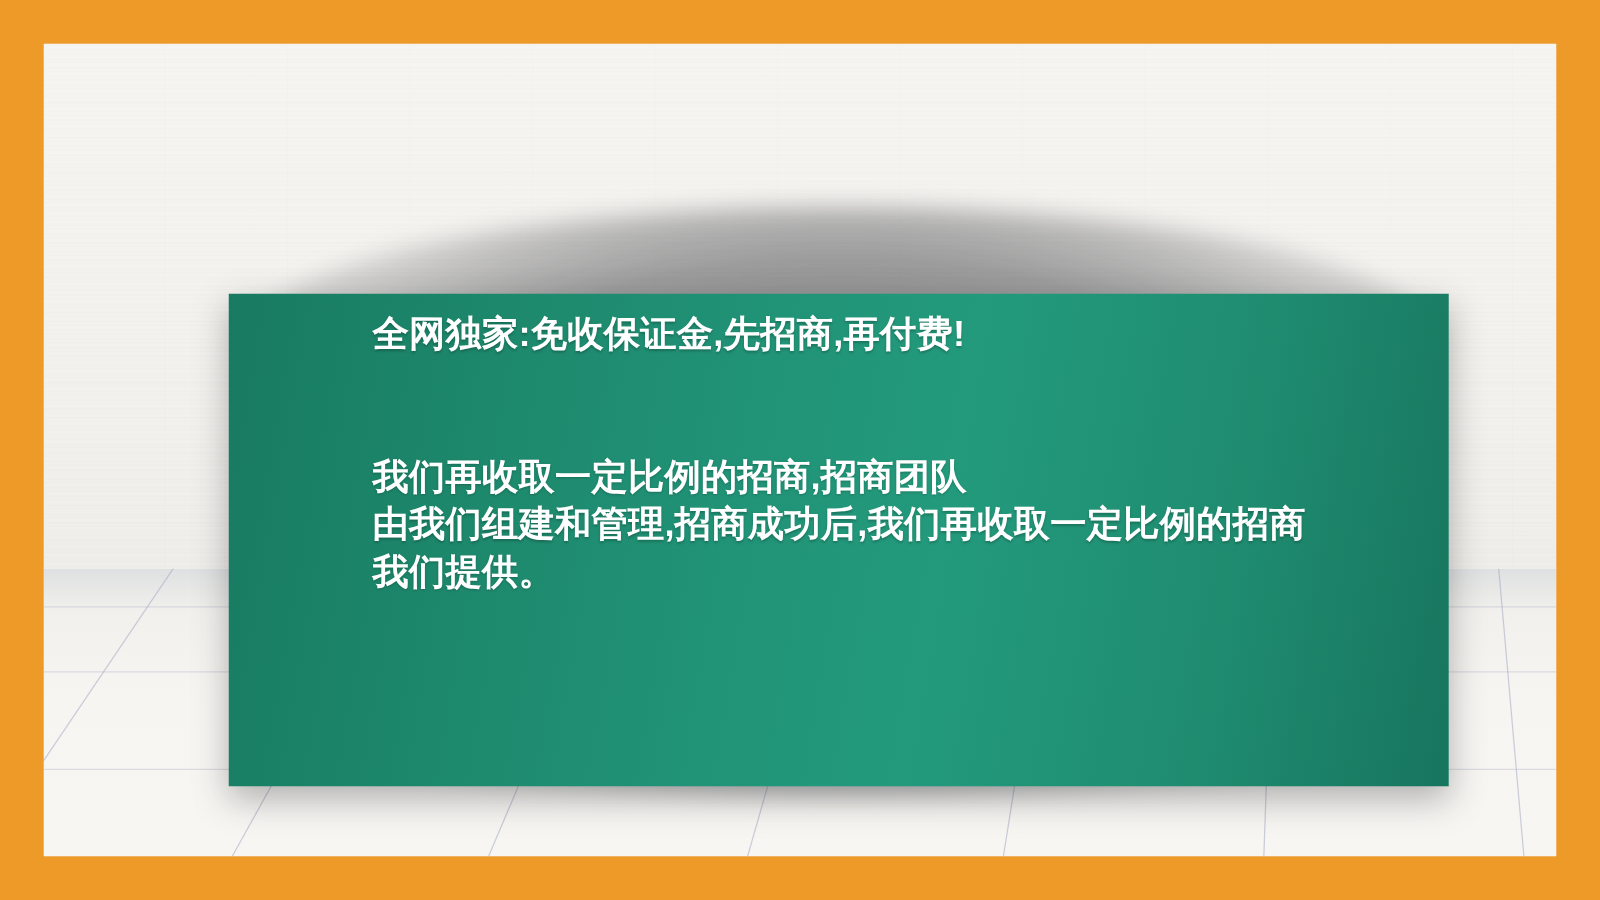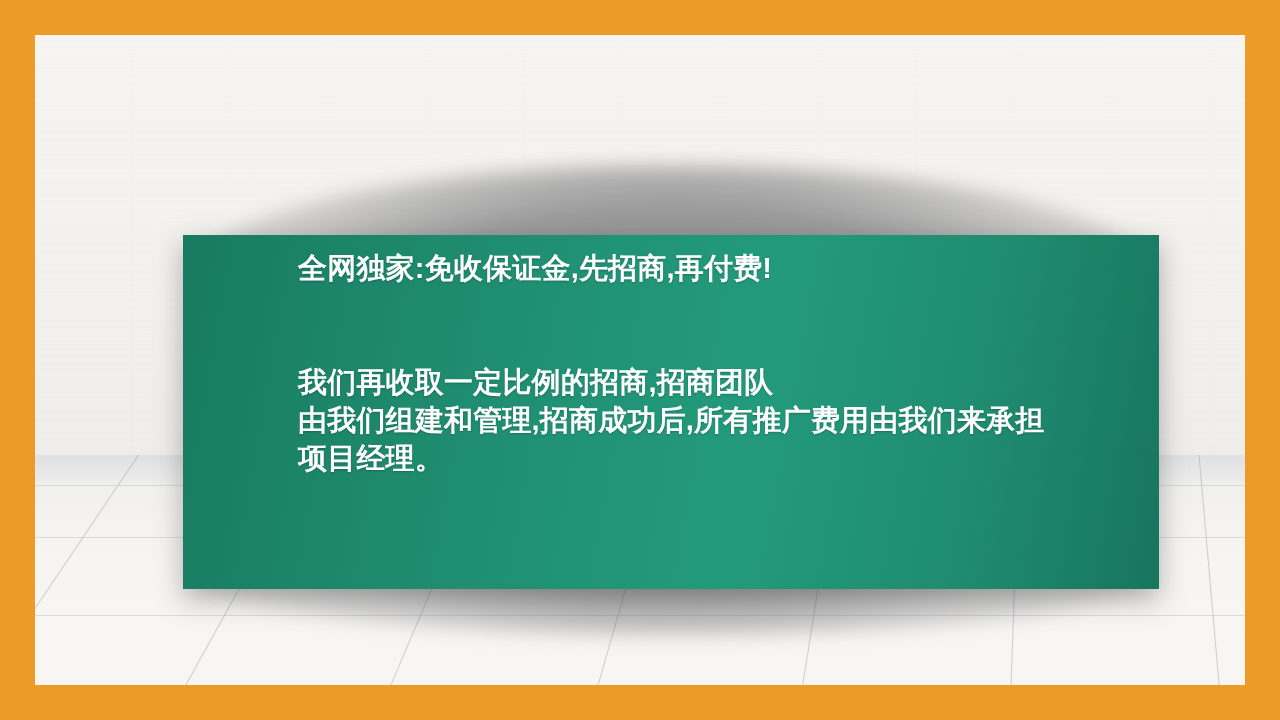--- a/index.html
+++ b/index.html
@@ -114,21 +114,21 @@
                 rgba(150,150,154,0.00) 100%);
     filter: blur(9px);
   }
 
   
   #panel {
     position: absolute;
     left: 148px;
     top: 200px;
     width: 976px;
-    height: 354px;
+    height: 394px;
     background: linear-gradient(100deg,
                 #187a61 0%,
                 #1c8569 16%,
                 #219377 42%,
                 #239a7c 58%,
                 #1f8c70 80%,
                 #17755e 100%);
     box-shadow: 0 10px 26px rgba(40,40,44,0.34);
   }
 
@@ -188,21 +188,21 @@
 
         <div class="tblank"></div>
 
         <div class="tgroup">
         </div>
 
         <div class="tblank"></div>
 
         <div class="tgroup">
           <div class="tline">我们再收取一定比例的招商,招商团队</div>
-          <div class="tline">由我们组建和管理,招商成功后,所有推广费用由我们来承担</div>
-          <div class="tline">项目经理。</div>
+          <div class="tline">由我们组建和管理,招商成功后,我们再收取一定比例的招商</div>
+          <div class="tline">我们提供。</div>
         </div>
 
       </div>
     </div>
 
   </div>
 </div>
 
 </body></html>

